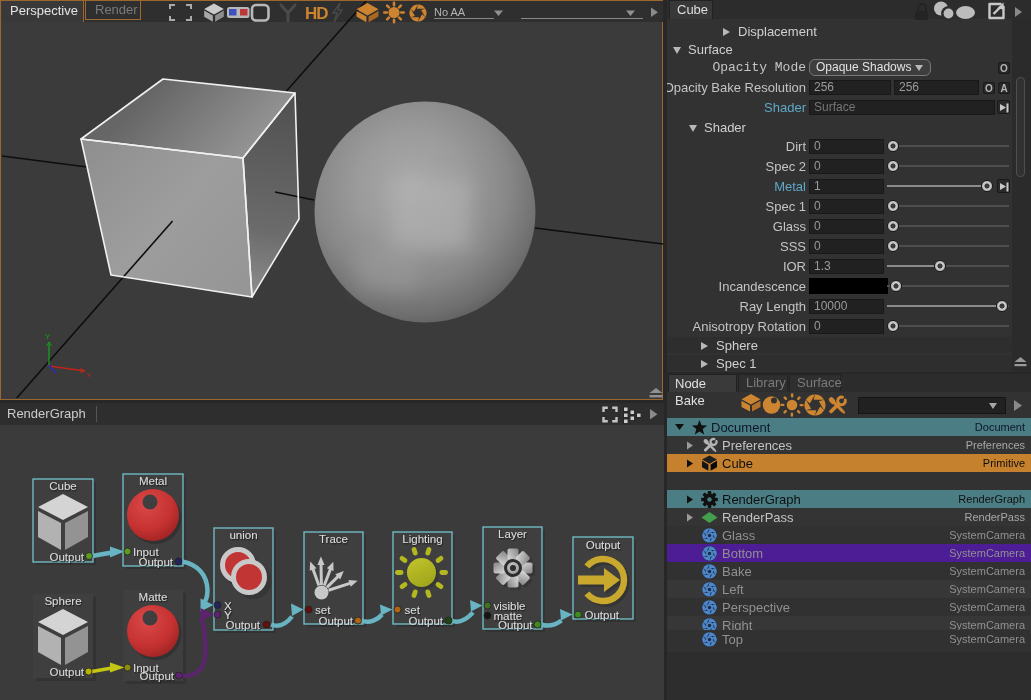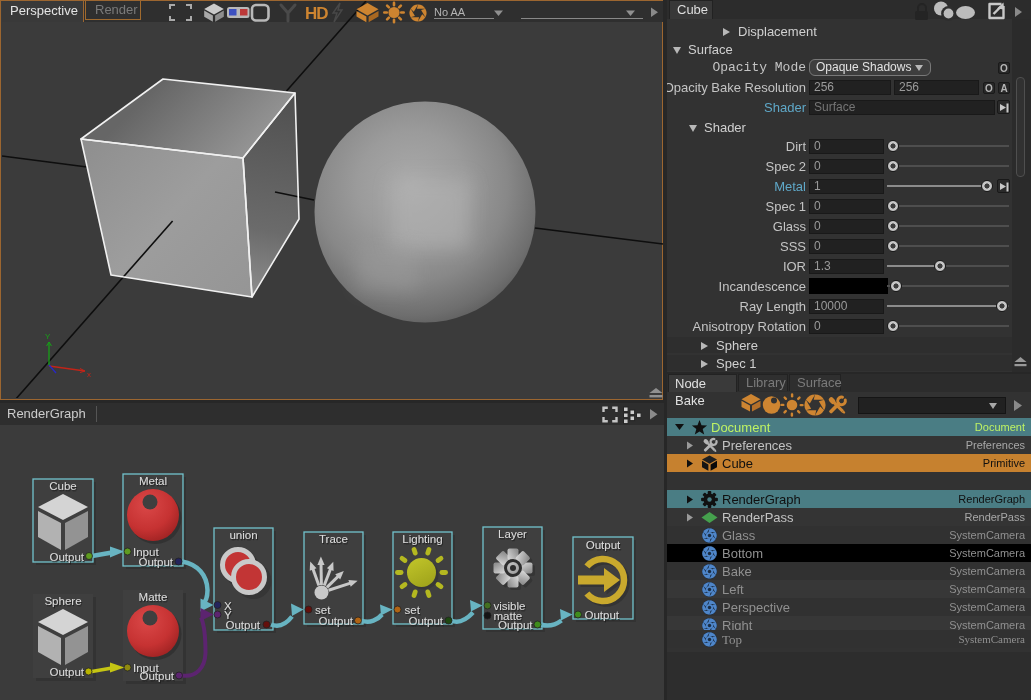--- a/index.html
+++ b/index.html
@@ -551,21 +551,21 @@
       </g>
       <use href="#toolsic" transform="translate(100,13.5) scale(0.92)" style="color:#ce8531"></use>
     </svg>
     <div class="abs" style="left:191px;top:23px;width:148px;height:17px;background:#212121;border:1px solid #151515;">
       <span style="position:absolute;right:8px;top:5px;width:0;height:0;border-top:6px solid #a8a8a8;border-left:4.5px solid transparent;border-right:4.5px solid transparent;"></span>
     </div>
     <svg class="abs" style="left:344px;top:24px;" width="14" height="16">
         <polygon points="3,2 3,13 11,7.5" fill="#8a8a8a"></polygon>
       </svg>
 
-    <div class="nrow" style="top:44px;background:#4a7d84;color:#bef264;">
+    <div class="nrow" style="top:44px;background:#4a7d84;color:#0f172a;">
       <svg class="abs" style="left:0;top:0;" width="55" height="18">
         <polygon points="8,6 17,6 12.5,12" fill="#101010"></polygon>
         <polygon points="32.5,2 34.5,7.25 40.1,7.5 35.7,11.05 37.2,16.5 32.5,13.4 27.8,16.5 29.3,11.05 24.9,7.5 30.5,7.25" fill="#101010"></polygon>
       </svg>
       <span class="nm" style="left:44px;">Document</span>
         <span class="ty">Document</span>
     </div>
     <div class="nrow" style="top:62px;background:#343434;color:#c2c2c2;">
       <svg class="abs" style="left:0;top:0;" width="55" height="18">
         <polygon points="20,5.5 20,13.5 26,9.5" fill="#9a9a9a"></polygon>
@@ -623,21 +623,21 @@
       <span class="nm">RenderPass</span>
         <span class="ty" style="color:#a8a8a8;">RenderPass</span>
     </div>
     <div class="nrow cam" style="top:152px;background:#313131;">
         <svg class="abs" style="left:35px;top:1.5px;" width="15" height="15" viewBox="-7.5 -7.5 15 15">
           <use href="#camic"></use>
         </svg>
         <span class="nm">Glass</span>
         <span class="ty">SystemCamera</span>
       </div>
-    <div class="nrow cam" style="top:170px;background:#000000;">
+    <div class="nrow cam" style="top:170px;background:#4c1d95;">
         <svg class="abs" style="left:35px;top:1.5px;" width="15" height="15" viewBox="-7.5 -7.5 15 15">
           <use href="#camic"></use>
         </svg>
         <span class="nm">Bottom</span>
         <span class="ty">SystemCamera</span>
       </div>
     <div class="nrow cam" style="top:188px;background:#313131;">
         <svg class="abs" style="left:35px;top:1.5px;" width="15" height="15" viewBox="-7.5 -7.5 15 15">
           <use href="#camic"></use>
         </svg>
@@ -658,21 +658,21 @@
         <span class="nm">Perspective</span>
         <span class="ty">SystemCamera</span>
       </div>
     <div class="nrow cam" style="top:242px;background:#373737;">
         <svg class="abs" style="left:35px;top:1.5px;" width="15" height="15" viewBox="-7.5 -7.5 15 15">
           <use href="#camic"></use>
         </svg>
         <span class="nm">Right</span>
         <span class="ty">SystemCamera</span>
       </div>
-    <div class="nrow cam" style="top:256px;background:#313131;font-family:Liberation Serif, serif;">
+    <div class="nrow cam" style="top:256px;background:#313131;">
         <svg class="abs" style="left:35px;top:1.5px;" width="15" height="15" viewBox="-7.5 -7.5 15 15">
           <use href="#camic"></use>
         </svg>
         <span class="nm">Top</span>
         <span class="ty">SystemCamera</span>
       </div>
     <div class="abs" style="left:0;top:278px;width:364px;height:48px;background:#2d2d2d;"></div>
     <svg class="abs" style="left:0;top:0;" width="0" height="0">
         <defs>
       <g id="toolsic">

